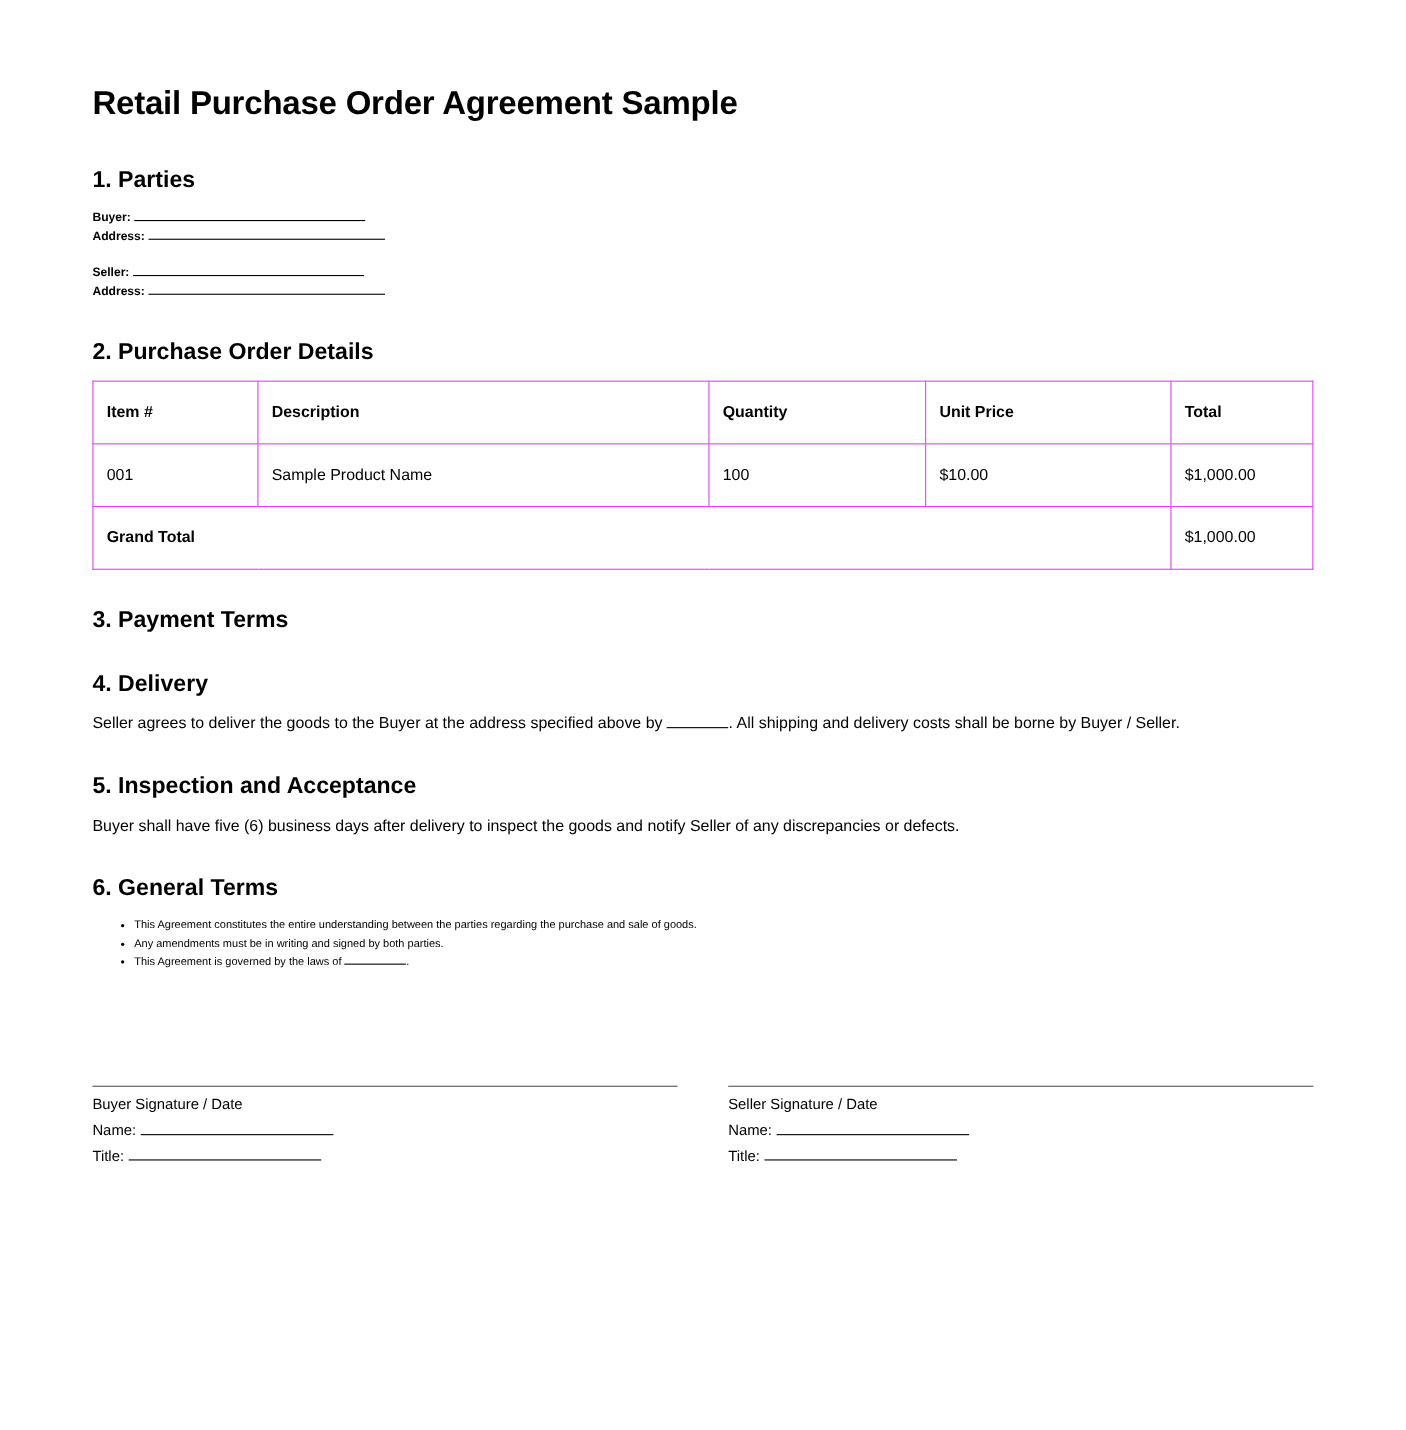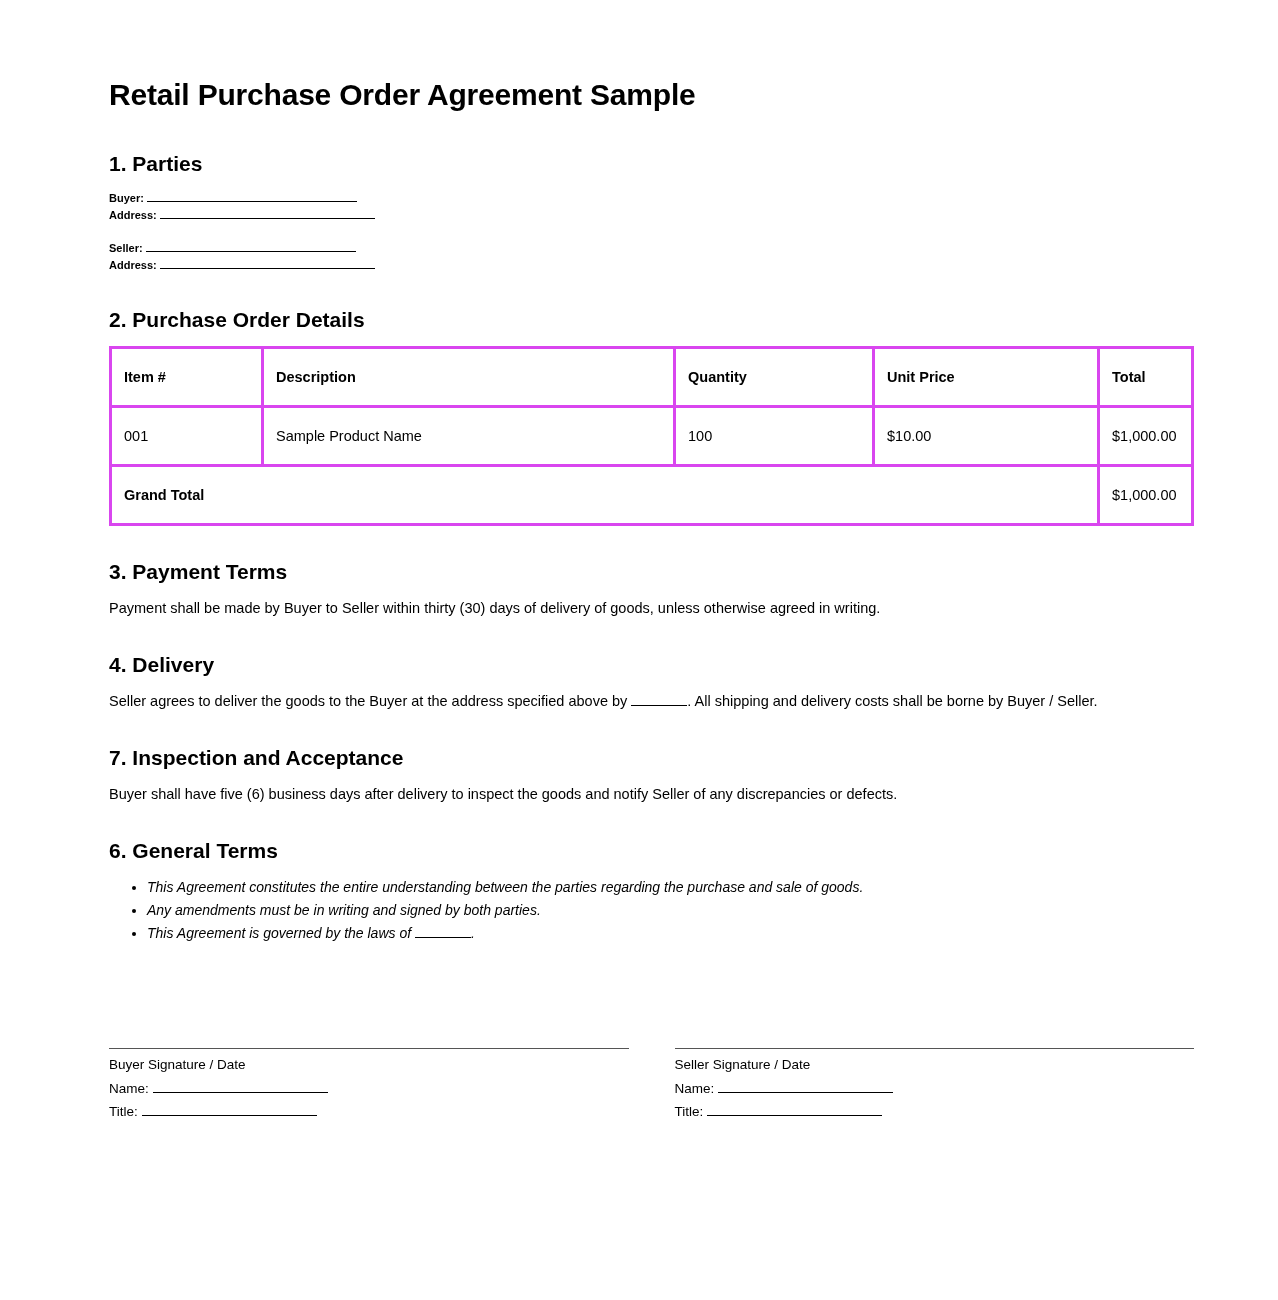--- a/index.html
+++ b/index.html
@@ -10,21 +10,20 @@
   body {
     width: 1278px;
     min-height: 1300px;
     font-family: "Liberation Sans", sans-serif;
     color: #000000;
     -webkit-font-smoothing: antialiased;
   }
   .page {
     padding: 78px 84px 0 84px;
     box-sizing: border-box;
-    margin-left: 25px;
   }
   h1.doc-title {
     font-size: 30px;
     font-weight: bold;
     margin: 0 0 40px 0;
     letter-spacing: -0.2px;
   }
   h2.section-title {
     font-size: 21px;
     font-weight: bold;
@@ -60,44 +59,43 @@
   }
 
   table.po-table {
     border-collapse: collapse;
     width: 100%;
     font-size: 14.5px;
     margin-top: 6px;
   }
   table.po-table th,
   table.po-table td {
-    border: 3px solid #d946ef;
+    border: 1px solid #d946ef;
     padding: 20px 12px;
     text-align: left;
     vertical-align: middle;
   }
   table.po-table th {
     font-weight: bold;
   }
   td.grand-label {
     text-align: right;
     font-weight: bold;
     border-left: 1px solid #b9b9b9;
   }
   .col-item { width: 125px; }
   .col-desc { width: 385px; }
   .col-qty { width: 172px; }
   .col-price { width: 198px; }
 
   ul.terms-list {
     margin: 0;
     padding-left: 38px;
-    font-size: 14px;
+    font-size: 10px;
     line-height: 1.55;
-    font-style: italic;
   }
   ul.terms-list li {
     margin-bottom: 1px;
   }
 
   .sign-area {
     display: flex;
     gap: 46px;
     margin-top: 104px;
   }
@@ -179,33 +177,32 @@
         <tr>
           <td class="grand-label" colspan="4">Grand Total</td>
           <td>$1,000.00</td>
         </tr>
       </tbody>
     </table>
   </div>
 
   <div class="section">
     <h2 class="section-title">3. Payment Terms</h2>
-    <p class="body-text">Payment shall be made by Buyer to Seller within thirty (30) days of delivery of goods, unless otherwise agreed in writing.</p>
   </div>
 
   <div class="section">
     <h2 class="section-title">4. Delivery</h2>
     <p class="body-text">
       <span>Seller agrees to deliver the goods to the Buyer at the address specified above by</span>
       <span class="blank blank-sm"></span><span>. All shipping and delivery costs shall be borne by Buyer / Seller.</span>
     </p>
   </div>
 
   <div class="section">
-    <h2 class="section-title">7. Inspection and Acceptance</h2>
+    <h2 class="section-title">5. Inspection and Acceptance</h2>
     <p class="body-text">Buyer shall have five (6) business days after delivery to inspect the goods and notify Seller of any discrepancies or defects.</p>
   </div>
 
   <div class="section">
     <h2 class="section-title">6. General Terms</h2>
     <ul class="terms-list">
       <li>This Agreement constitutes the entire understanding between the parties regarding the purchase and sale of goods.</li>
       <li>Any amendments must be in writing and signed by both parties.</li>
       <li>
         <span>This Agreement is governed by the laws of</span>

